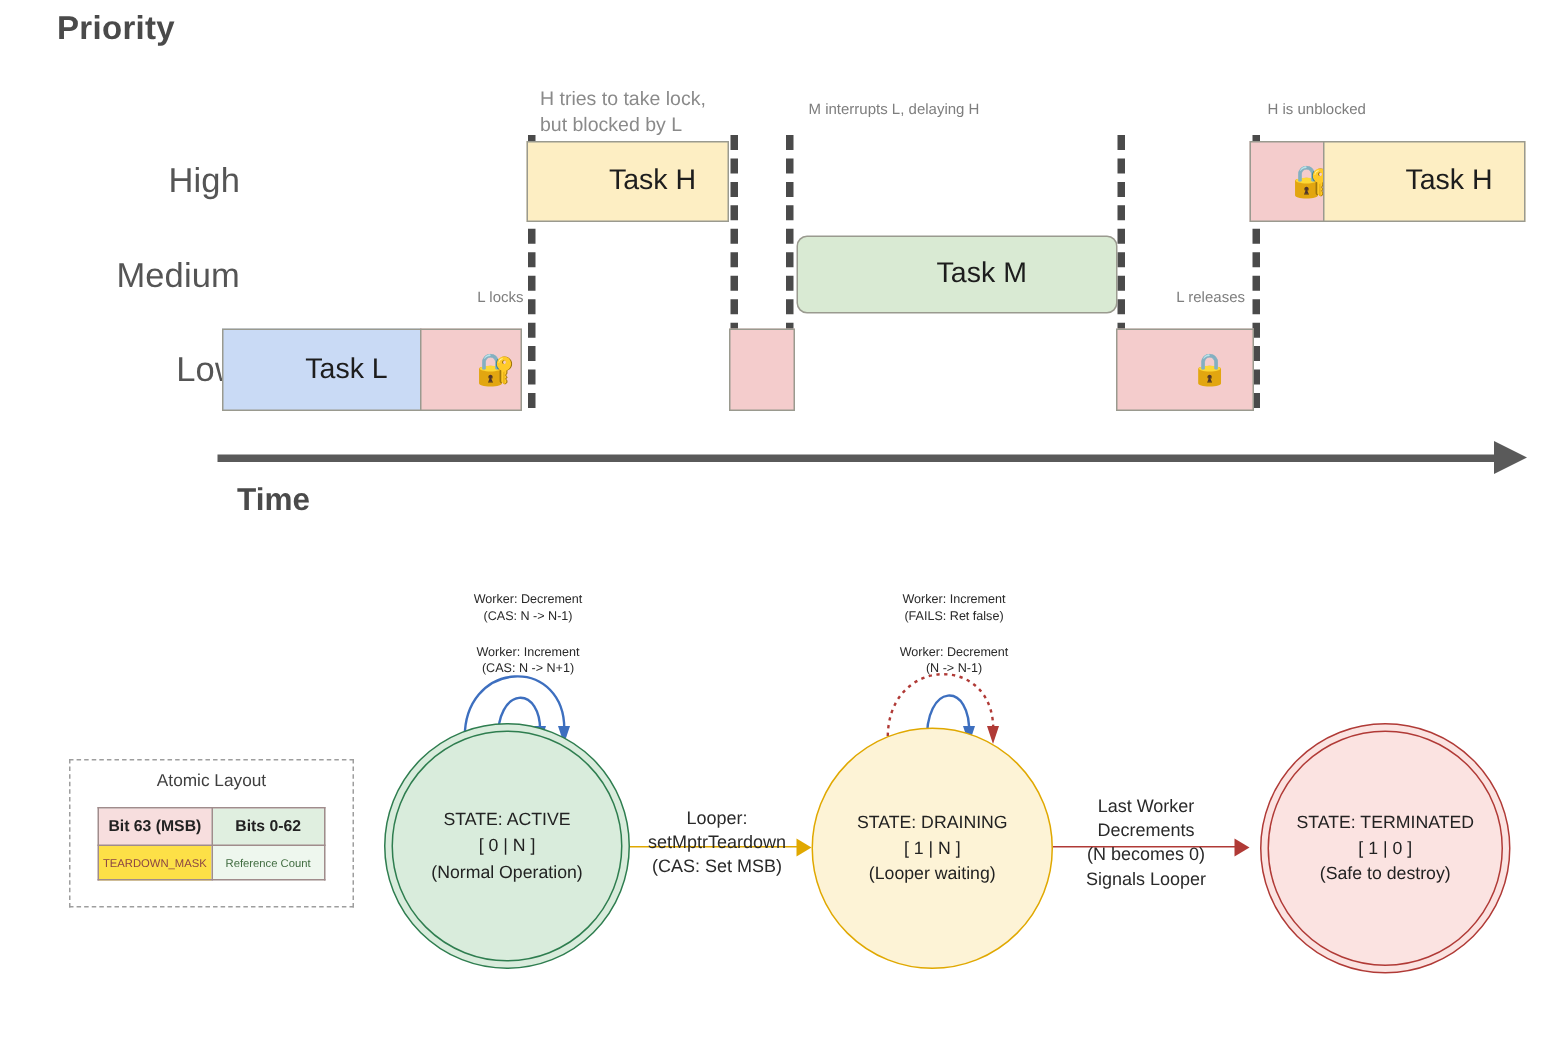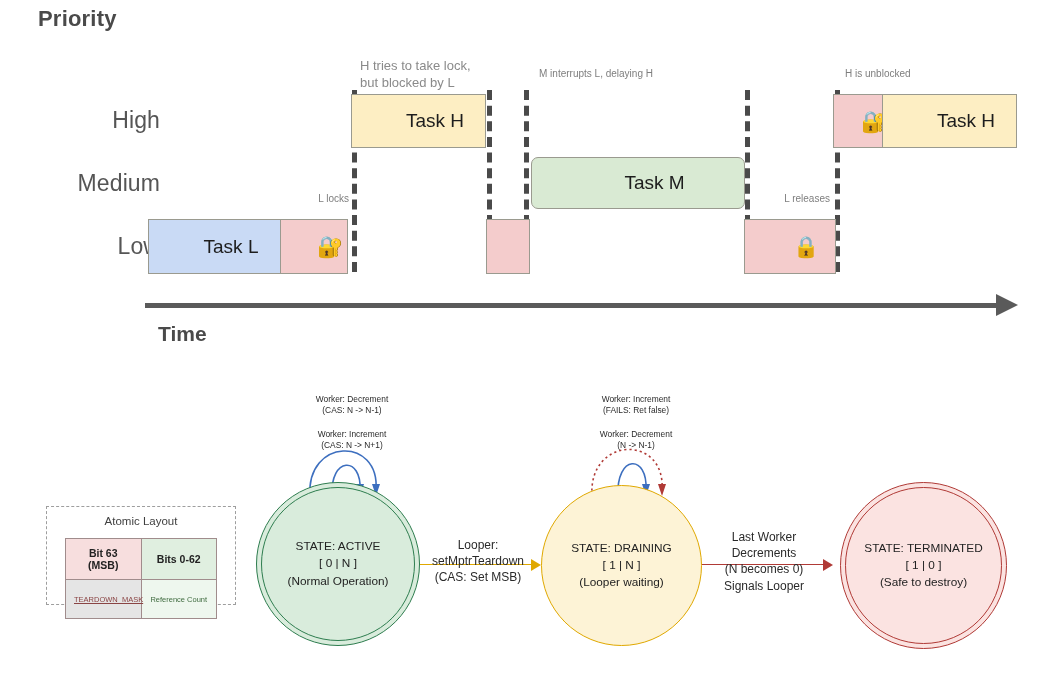--- a/index.html
+++ b/index.html
@@ -132,29 +132,29 @@
   }
   #atomic-layout-table {
     position: absolute;
     left: 18px; top: 31px;
     width: 152px;
     border-collapse: collapse;
     table-layout: fixed;
   }
   #atomic-layout-table td {
     border: 1px solid #a08c8c;
-    padding: 8px;
+    padding: 0;
     text-align: center;
     vertical-align: middle;
   }
   .al-head { height: 24px; font-size: 10.5px; font-weight: bold; color: #222; }
   .al-body { height: 22px; font-size: 7.5px; color: #3a3a3a; }
   .al-msb  { background: #f7dede; }
   .al-lsb  { background: #e0efe0; }
-  .al-msb-body { background: #e5e5e5; color: #8a4444; text-decoration: underline; }
+  .al-msb-body { background: #fde047; color: #8a4444; }
   .al-lsb-body { background: #eef7ee; color: #3f6b3f; }
 
   
   .state-circle {
     position: absolute;
     border-radius: 50%;
     display: flex;
     flex-direction: column;
     align-items: center;
     justify-content: center;

